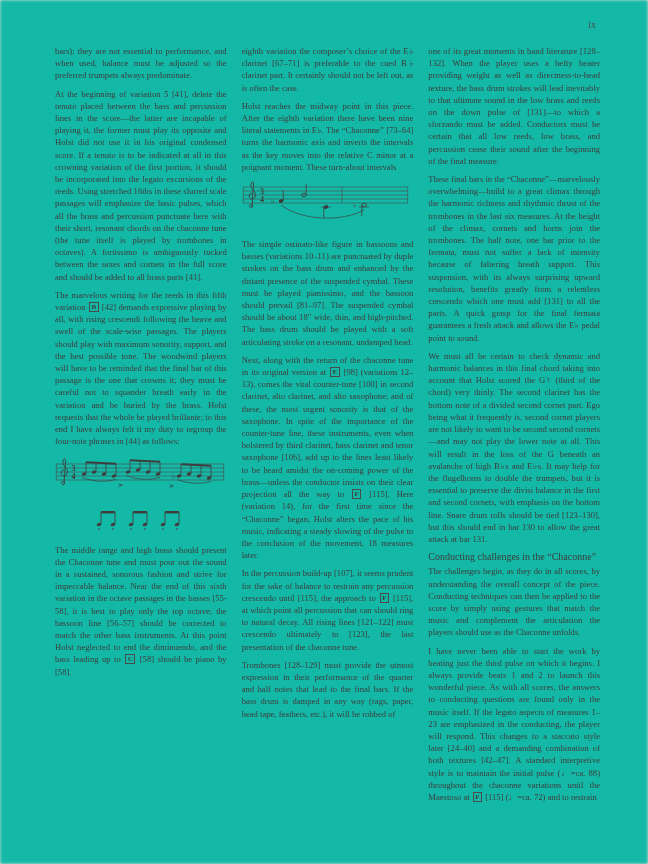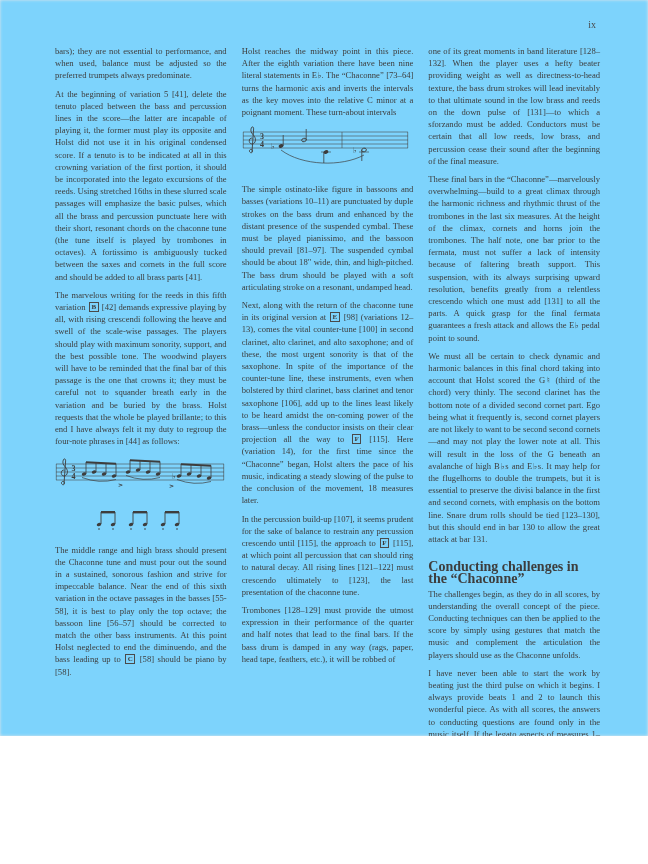--- a/index.html
+++ b/index.html
@@ -1,28 +1,28 @@
 <!DOCTYPE html>
 <html><head>
 <meta charset="utf-8">
 <style>
   html,body { margin:0; padding:0; background:#ffffff; }
   .page {
-    position:relative; width:648px; height:736px; background:#7dd3fc;
+    position:relative; width:648px; height:864px; background:#14b8a6;
     font-family:"Liberation Serif","DejaVu Serif","DejaVu Sans",serif;
     color:#3d3d3d; overflow:hidden; box-shadow: inset 0 0 3px #e9e9e9;
   }
   .page-number { position:absolute; top:19px; right:52px; font-size:10px; color:#4a4a4a; }
   .columns { position:absolute; top:45px; left:55px; display:flex; gap:15px; width:545px; }
   .col { width:172px; }
   p.para {
     margin:0 0 6px 0; font-size:8.6px; line-height:12.2px;
     text-align:justify; text-justify:inter-word; color:#3d3d3d;
   }
-  p.heading { margin:16px 0 2px 0; font-size:14px; line-height:12.2px; font-weight:bold; text-align:left; }
+  p.heading { margin:6px 0 2px 0; font-size:10px; line-height:12.2px; font-weight:normal; text-align:left; }
   .i { }
   .box {
     display:inline-block; border:1px solid #4a4a4a; font-size:7px; line-height:8px;
     padding:0 1.5px; margin:0 1px; vertical-align:1px; font-weight:bold;
   }
   .music { margin:3px 0 7px 0; }
   .music.center { text-align:center; }
   .tsig { font:bold 8px "Liberation Serif","DejaVu Serif",serif; fill:#3d3d3d; }
   .mglyph { font:8px "DejaVu Sans",sans-serif; fill:#3d3d3d; }
   .accent { font:bold 6px "DejaVu Sans",sans-serif; fill:#3d3d3d; }
@@ -119,20 +119,21 @@
       <line x1="40" y1="21" x2="40" y2="23"></line>
               <line x1="54" y1="21" x2="54" y2="23"></line>
       <line x1="72" y1="21" x2="72" y2="23"></line>
               <line x1="86" y1="21" x2="86" y2="23"></line>
     </g>
   </svg>
 </div>
         <p class="para">The middle range and high brass should present the Chaconne tune and must pour out the sound in a sustained, sonorous fashion and strive for impeccable balance. Near the end of this sixth variation in the octave passages in the basses [55-58], it is best to play only the top octave; the bassoon line [56–57] should be corrected to match the other bass instruments. At this point Holst neglected to end the <span class="i">diminuendo</span>, and the bass leading up to <span class="box">C</span> [58] should be <span class="i">piano</span> by [58].</p>
       </div>
     <div class="col">
+        <p class="para">eighth variation the composer’s choice of the E♭ clarinet [67–71] is preferable to the cued B♭ clarinet part. It certainly should not be left out, as is often the case.</p>
         <p class="para">Holst reaches the midway point in this piece. After the eighth variation there have been nine literal statements in E♭. The “Chaconne” [73–64] turns the harmonic axis and inverts the intervals as the key moves into the relative C minor at a poignant moment. These turn-about intervals</p>
         <div class="music">
   <svg width="168" height="48" viewBox="0 0 168 48">
     <g stroke="#4a4a4a" stroke-width="0.6">
       <line x1="1" y1="8" x2="166" y2="8"></line>
               <line x1="1" y1="12" x2="166" y2="12"></line>
       <line x1="1" y1="16" x2="166" y2="16"></line>
               <line x1="1" y1="20" x2="166" y2="20"></line>
       <line x1="1" y1="24" x2="166" y2="24"></line>
       <line x1="1.3" y1="8" x2="1.3" y2="24"></line>

